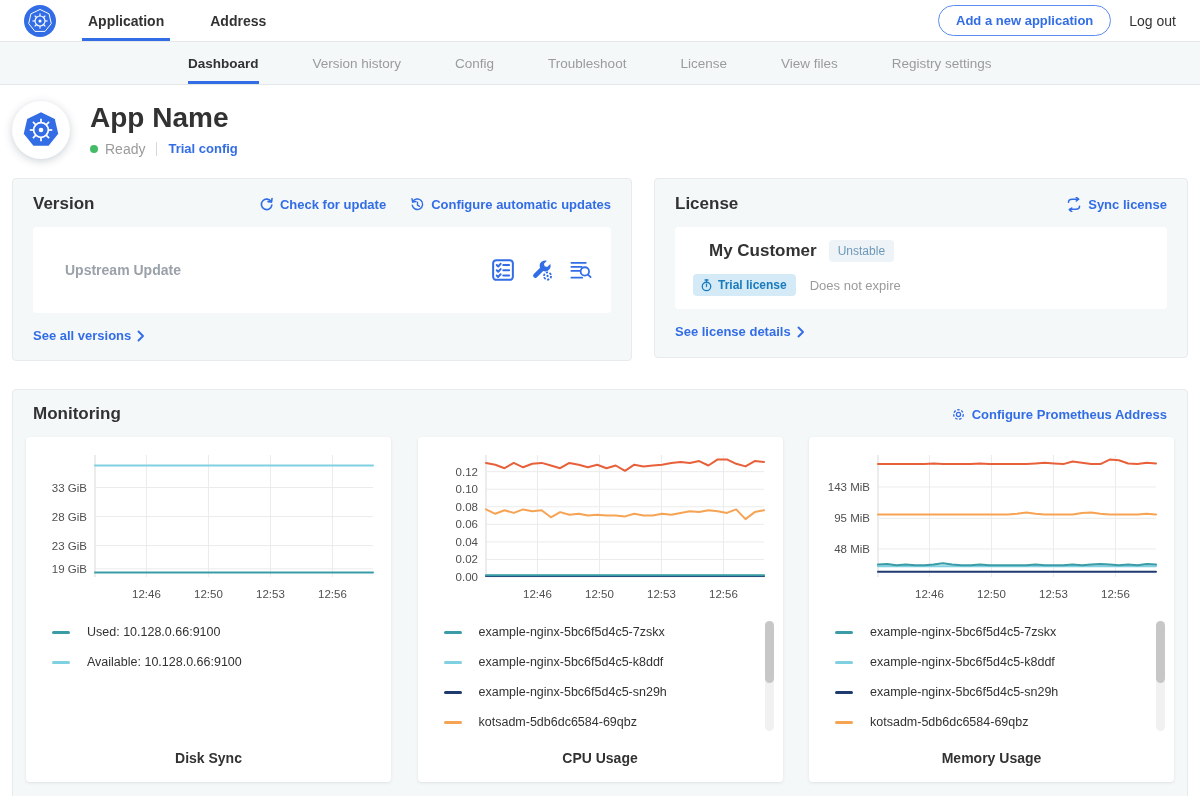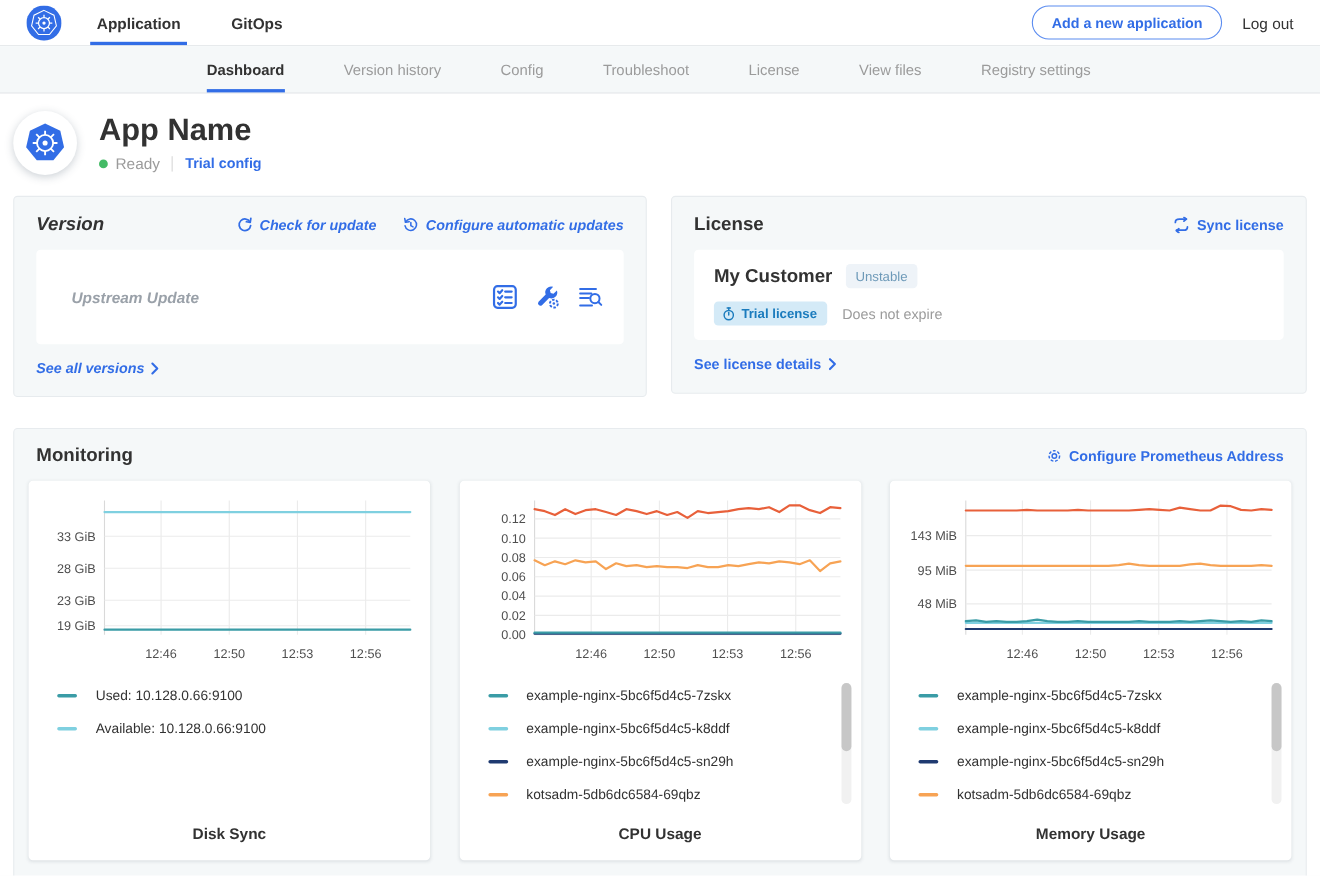--- a/index.html
+++ b/index.html
@@ -44,40 +44,40 @@
   .link { color: #326de6; font-weight: 700; font-size: 13px; cursor: pointer;
     display: inline-flex; align-items: center; gap: 6px; }
   .link svg { flex: 0 0 auto; }
 
   
   .cards-row { display: flex; align-items: flex-start; gap: 22px; padding: 0 12px; }
   .card { background: #f5f8f9; border: 1px solid #e7ebee; border-radius: 4px; }
   .card-head { display: flex; align-items: center; justify-content: space-between; }
   .card-title { font-size: 17px; font-weight: 700; color: #323232; }
 
-  .version-card { width: 576px; padding: 15px 20px 16px 20px; font-style: italic; }
+  .version-card { width: 620px; padding: 15px 20px 16px 20px; }
   .head-links { display: flex; align-items: center; gap: 24px; }
   .white-box { background: #fff; border-radius: 4px; margin-top: 13px; }
   .version-box { display: flex; align-items: center; padding: 13px 18px; min-height: 86px; }
   .version-left { width: 212px; flex: 0 0 auto; }
   .version-line1 { display: flex; align-items: baseline; gap: 10px; }
   .version-number { font-size: 26px; font-weight: 800; color: #323232; }
   .sequence { font-size: 13px; color: #9b9b9b; }
   .deployed-badge { display: inline-block; background: #44c08a; color: #fff; font-size: 12px;
     font-weight: 700; padding: 4px 9px; border-radius: 4px; margin: 6px 0 6px 0; }
   .deployed-at { font-size: 12.5px; color: #9b9b9b; }
   .upstream { font-size: 14px; font-weight: 700; color: #9aa1a9; margin-left: 14px; }
   .version-icons { margin-left: auto; display: flex; align-items: center; gap: 15px; }
   .vicon { color: #326de6; cursor: pointer; display: flex; }
   .see-link { margin-top: 13px; }
 
   .license-card { flex: 1; padding: 15px 20px 17px 20px; }
   .license-box { padding: 13px 18px; min-height: 70px; }
   .license-line1 { display: flex; align-items: center; gap: 12px; }
-  .customer-name { font-size: 17px; font-weight: 700; color: #323232; }
+  .customer-name { font-size: 17px; font-weight: 700; color: #323232; margin-left: 16px; }
   .channel-badge { background: #eef3f8; color: #6d99b8; font-size: 12px; padding: 4px 9px;
     border-radius: 4px; }
   .license-line2 { display: flex; align-items: center; gap: 14px; margin-top: 12px; }
   .trial-badge { background: #d4eaf7; color: #1a7bbd; font-size: 12px; font-weight: 700;
     padding: 4px 9px 4px 7px; border-radius: 4px; display: inline-flex; align-items: center; gap: 5px; }
   .expiry { font-size: 13px; color: #9b9b9b; }
 
   
   .monitoring-card { margin: 28px 12px 0 12px; padding: 14px 20px 18px 20px; }
   .charts-row { display: flex; justify-content: space-between; margin: 13px -7px 0 -7px; }
@@ -118,21 +118,21 @@
           <line x1="14.1" y1="21.9" x2="12" y2="24"></line>
       </g>
       <circle cx="18" cy="18" r="1.7" fill="#ffffff"></circle>
     </svg>
   </div>
   <nav class="topnav-tabs">
     <div class="topnav-tab active">
       <span>Application</span>
     </div>
     <div class="topnav-tab">
-      <span>GitOps</span>
+      <span>Address</span>
     </div>
   </nav>
   <div class="topnav-right">
     <button class="pill-btn">Add a new application</button>
     <div class="logout">Log out</div>
   </div>
 </header>
 
 <nav class="subnav">
   <div class="subnav-tab active">Dashboard</div>

